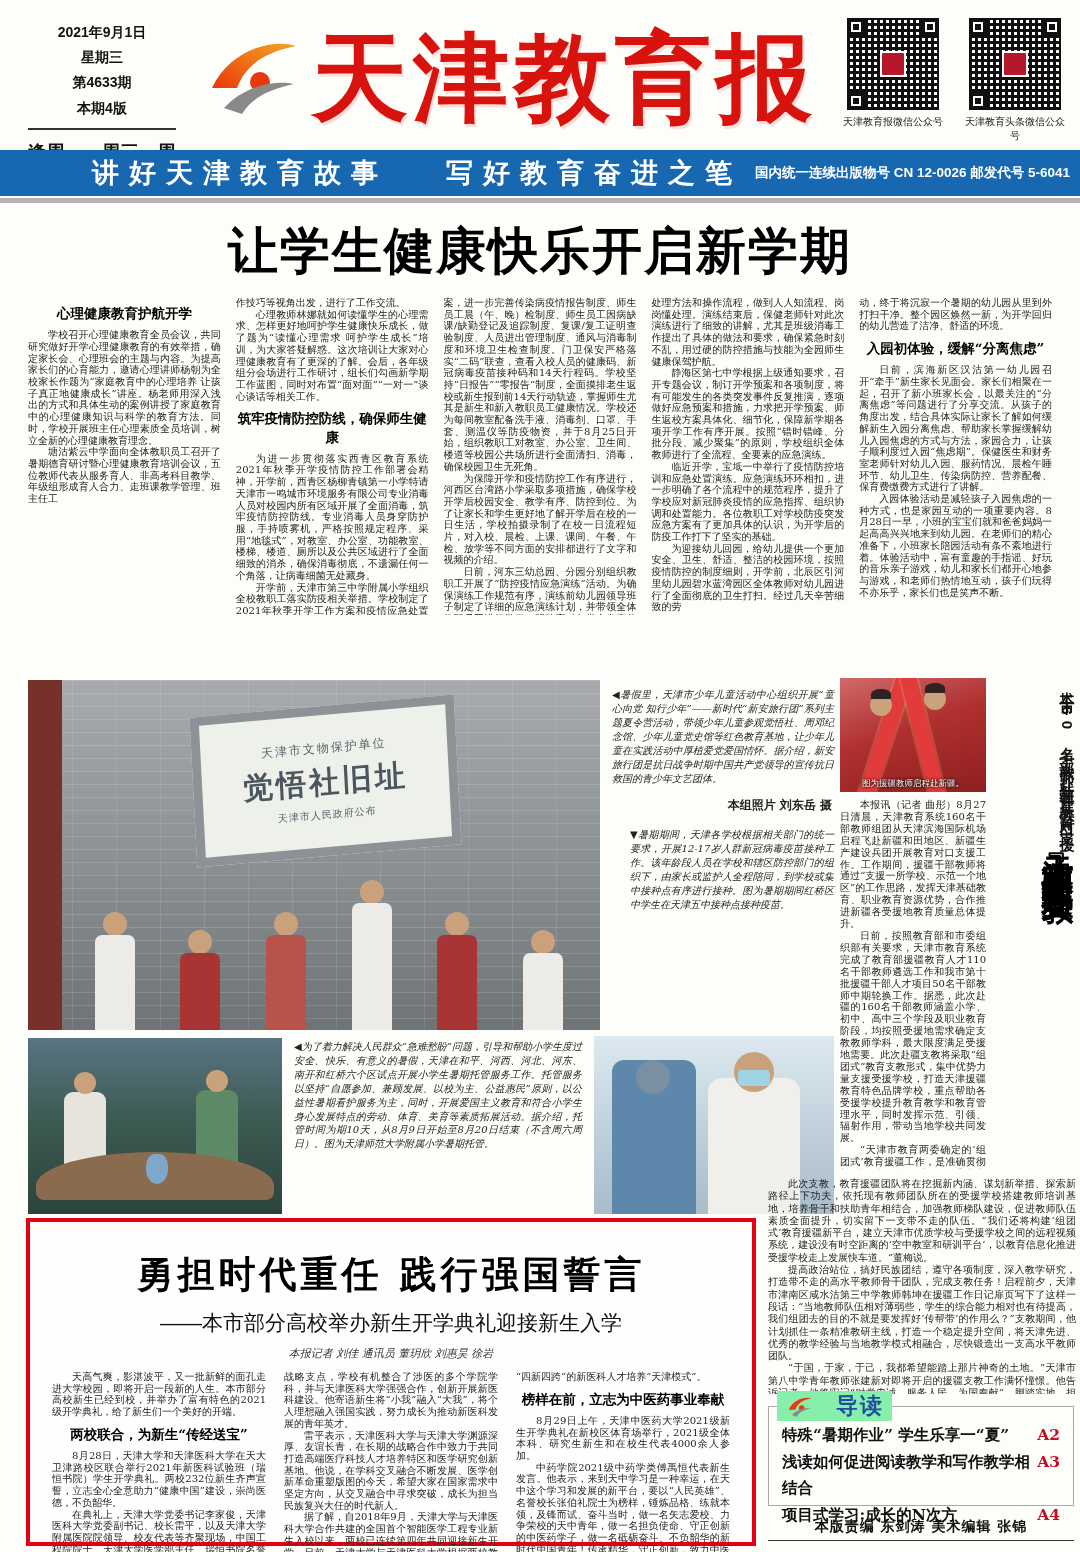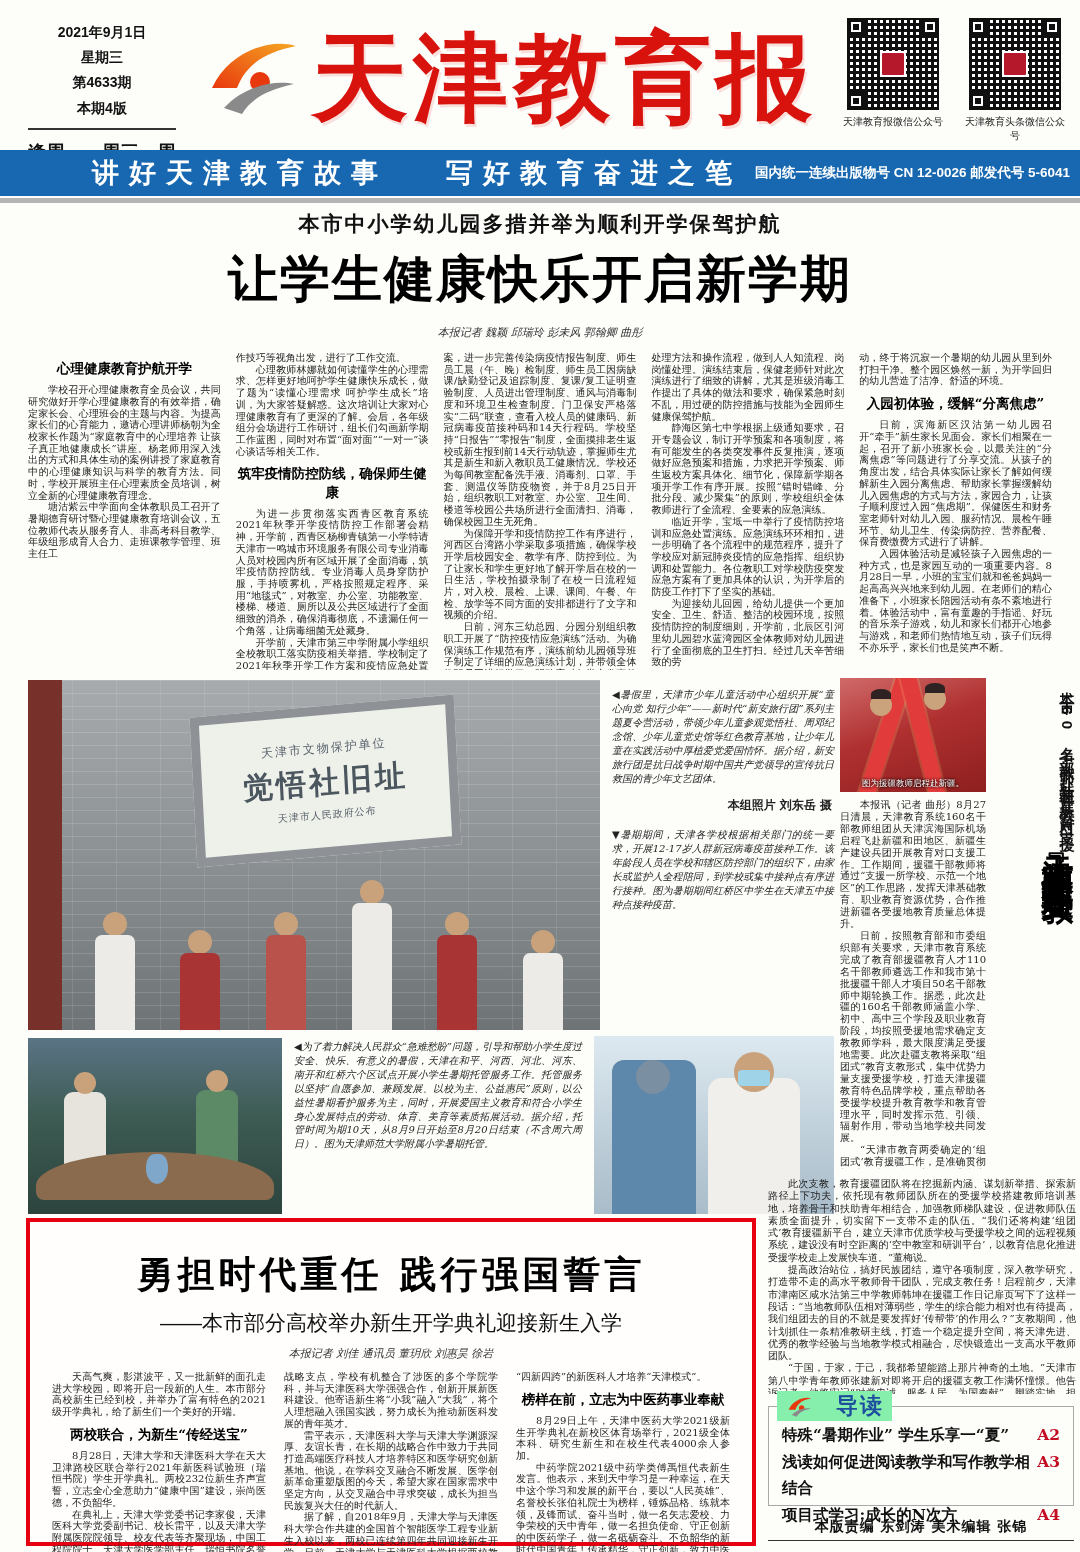--- a/index.html
+++ b/index.html
@@ -66,21 +66,21 @@
   .kids{position:absolute;bottom:0;left:30px;right:0;height:155px;display:flex;align-items:flex-end;
         justify-content:space-around;padding:0 14px;}
   .kid{width:52px;position:relative;height:118px;}
   .kid::before{content:"";position:absolute;top:0;left:14px;width:24px;height:24px;border-radius:50%;background:#c9a27c;}
   .kid::after{content:"";position:absolute;top:23px;left:6px;right:6px;bottom:0;background:var(--c,#e8e5e0);border-radius:7px 7px 0 0;}
   .kid.red{--c:#a83434;} .kid.white{--c:#ecebe7;} .kid.stripe{--c:#b9524a;} .kid.tall{height:150px;} .kid.short{height:100px;}
 
   .caption-col{position:absolute;left:612px;top:688px;width:222px;font-size:10px;line-height:14px;
                text-align:justify;font-style:italic;color:#222;}
   .caption-col .credit{text-align:right;font-style:normal;font-weight:bold;font-size:12px;margin:12px 2px 16px 0;}
-  .cap2{margin-top:4px;}
+  .cap2{margin-top:4px;margin-left:18px;}
 
   .photo-pottery{position:absolute;left:28px;top:1038px;width:254px;height:176px;overflow:hidden;
                  background:linear-gradient(180deg,#5a7484 0%,#3d5b53 45%,#2c443d 100%);}
   .pot-table{position:absolute;bottom:14px;left:8px;right:8px;height:48px;background:#8a6b4e;
              border-radius:50% 50% 8px 8px / 70% 70% 8px 8px;}
   .pfig{position:absolute;width:42px;height:74px;background:#e7e4de;border-radius:9px 9px 0 0;}
   .pfig::before{content:"";position:absolute;top:-20px;left:10px;width:22px;height:22px;border-radius:50%;background:#c9a27c;}
   .pfig.f1{left:36px;bottom:48px;} .pfig.f2{right:44px;bottom:50px;background:#5d8a66;}
   .pot-vase{position:absolute;bottom:30px;left:118px;width:22px;height:30px;background:#7fa7c9;border-radius:40% 40% 50% 50%;}
 
@@ -189,23 +189,21 @@
   </div>
 
   <div class="banner">
     <span class="slog slog1">讲好天津教育故事</span>
     <span class="slog slog2">写好教育奋进之笔</span>
     <span class="issn">国内统一连续出版物号 CN 12-0026  邮发代号 5-6041</span>
   </div>
   <div class="banner-strip"></div>
 
   <div class="lead">
-    <div class="lead-kicker">本市中小学幼儿园多措并举为顺利开学保驾护航</div>
     <div class="lead-headline">让学生健康快乐开启新学期</div>
-    <div class="lead-byline">本报记者 魏颖 邱瑞玲 彭未风 郭翰卿 曲彤</div>
     <div class="cols lead-cols">
       <div class="col">
 
           <p class="blk h">心理健康教育护航开学</p>
           <p class="blk p">学校召开心理健康教育全员会议，共同研究做好开学心理健康教育的有效举措，确定家长会、心理班会的主题与内容。为提高家长们的心育能力，邀请心理讲师杨朝为全校家长作题为“家庭教育中的心理培养 让孩子真正地健康成长”讲座。杨老师用深入浅出的方式和具体生动的案例讲授了家庭教育中的心理健康知识与科学的教育方法。同时，学校开展班主任心理素质全员培训，树立全新的心理健康教育理念。</p>
           <p class="blk p">塘沽紫云中学面向全体教职员工召开了暑期德育研讨暨心理健康教育培训会议，五位教师代表从服务育人、非高考科目教学、年级组形成育人合力、走班课教学管理、班主任工</p>
         </div>
       <div class="col">
 
       <p class="blk cont">作技巧等视角出发，进行了工作交流。</p>

